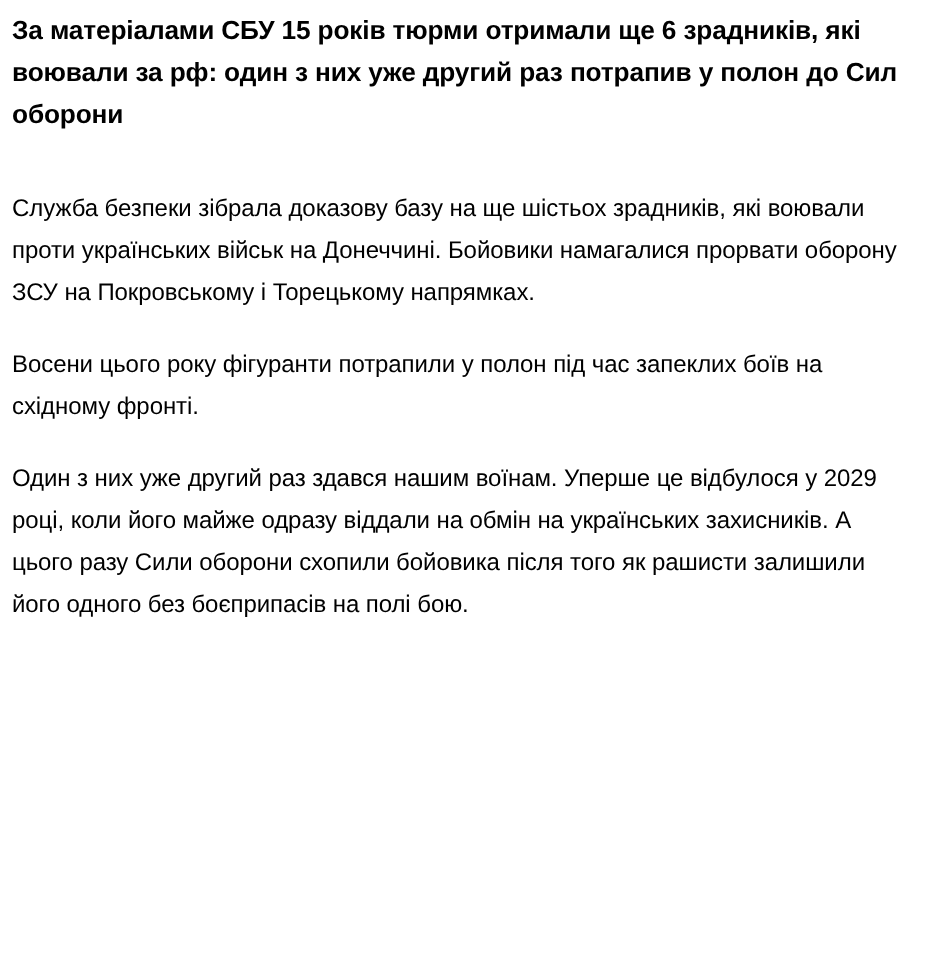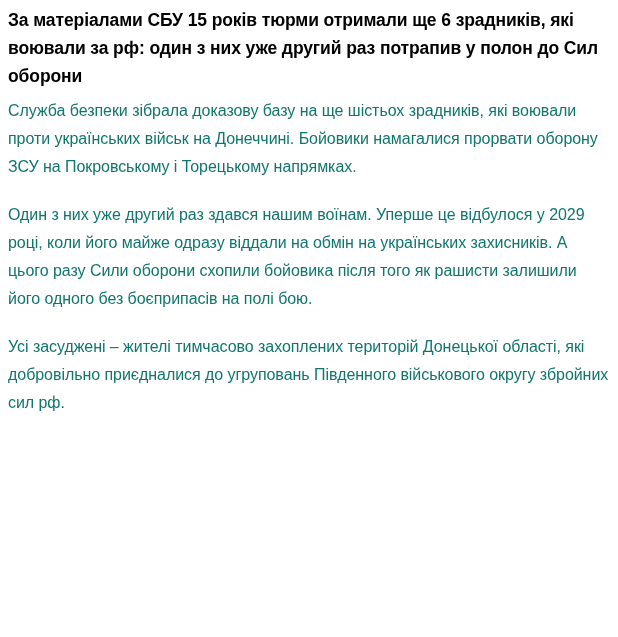--- a/index.html
+++ b/index.html
@@ -17,35 +17,35 @@
   .article {
     padding: 6px 8px 0 8px;
     box-sizing: border-box;
     width: 618px;
   }
   .headline {
     font-size: 17.5px;
     line-height: 28px;
     font-weight: bold;
     color: #000000;
-    margin: 0 0 7px 0;
+    margin: 0 0 36px 0;
     letter-spacing: -0.1px;
   }
   .para {
     font-size: 16px;
     line-height: 28px;
-    color: #0f766e;
+    color: #000000;
     margin: 0 0 20px 0;
     letter-spacing: -0.05px;
   }
   .para:last-child {
     margin-bottom: 0;
   }
 </style>
 </head>
 <body>
 
 <div class="article">
   <h1 class="headline">За матеріалами СБУ 15 років тюрми отримали ще 6 зрадників, які воювали за рф: один з них уже другий раз потрапив у полон до Сил оборони</h1>
   <p class="para">Служба безпеки зібрала доказову базу на ще шістьох зрадників, які воювали проти українських військ на Донеччині. Бойовики намагалися прорвати оборону ЗСУ на Покровському і Торецькому напрямках.</p>
+  <p class="para">Восени цього року фігуранти потрапили у полон під час запеклих боїв на східному фронті.</p>
   <p class="para">Один з них уже другий раз здався нашим воїнам. Уперше це відбулося у 2029 році, коли його майже одразу віддали на обмін на українських захисників. А цього разу Сили оборони схопили бойовика після того як рашисти залишили його одного без боєприпасів на полі бою.</p>
-  <p class="para">Усі засуджені – жителі тимчасово захоплених територій Донецької області, які добровільно приєдналися до угруповань Південного військового округу збройних сил рф.</p>
 </div>
 
 </body></html>

